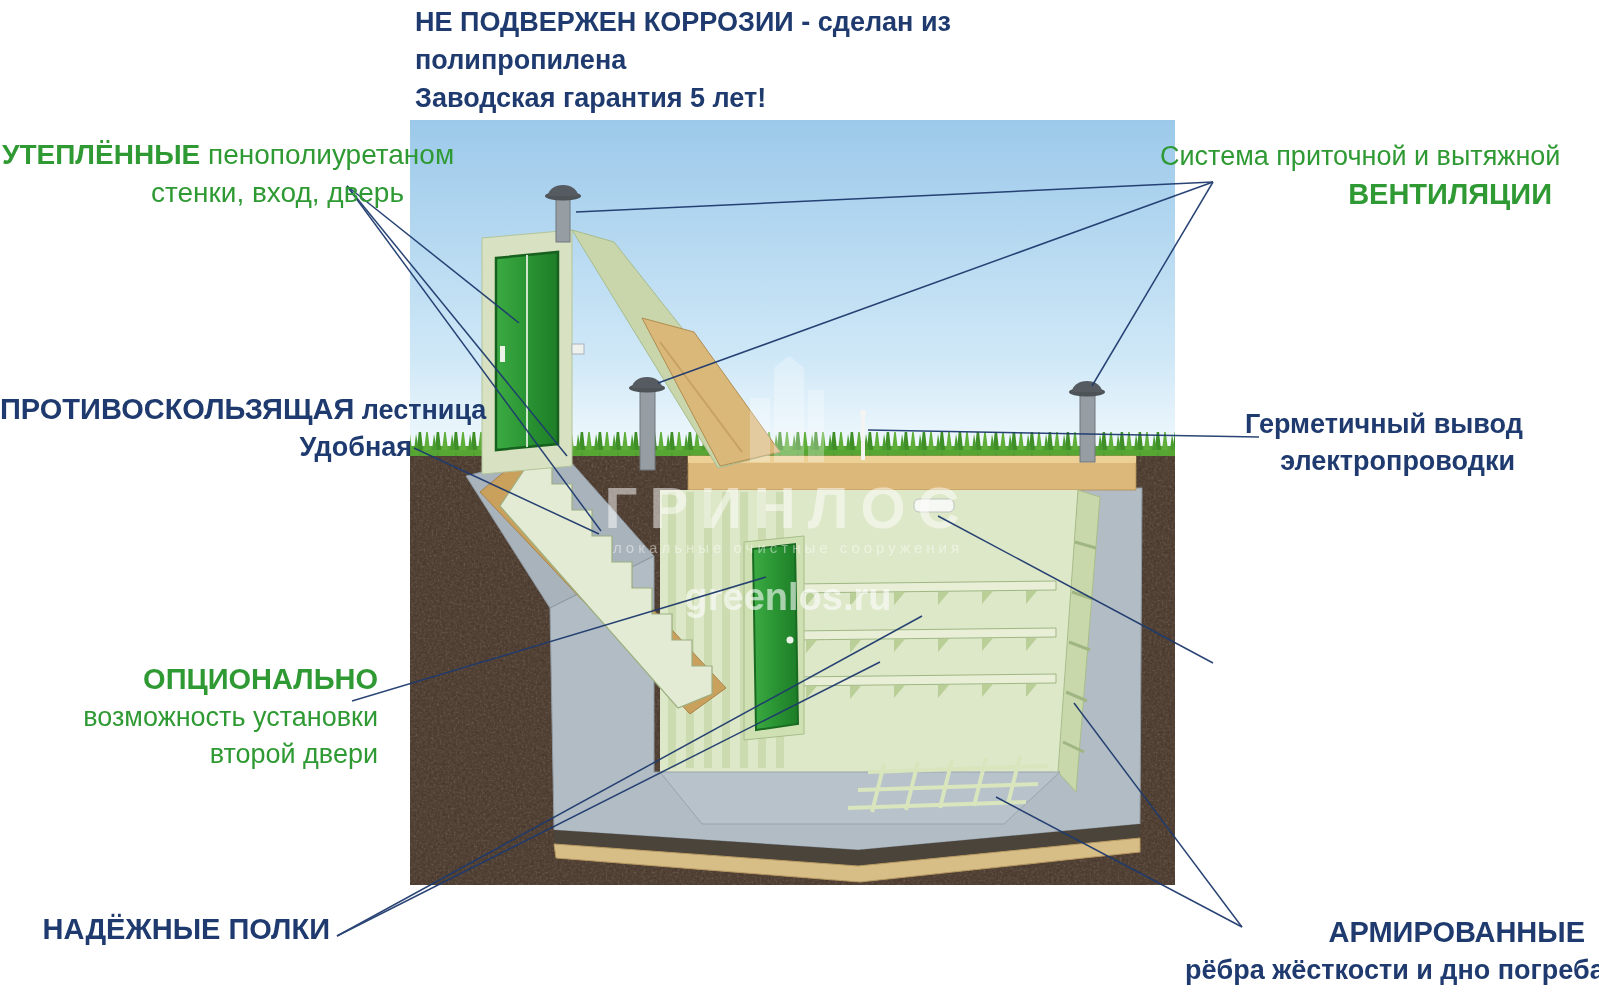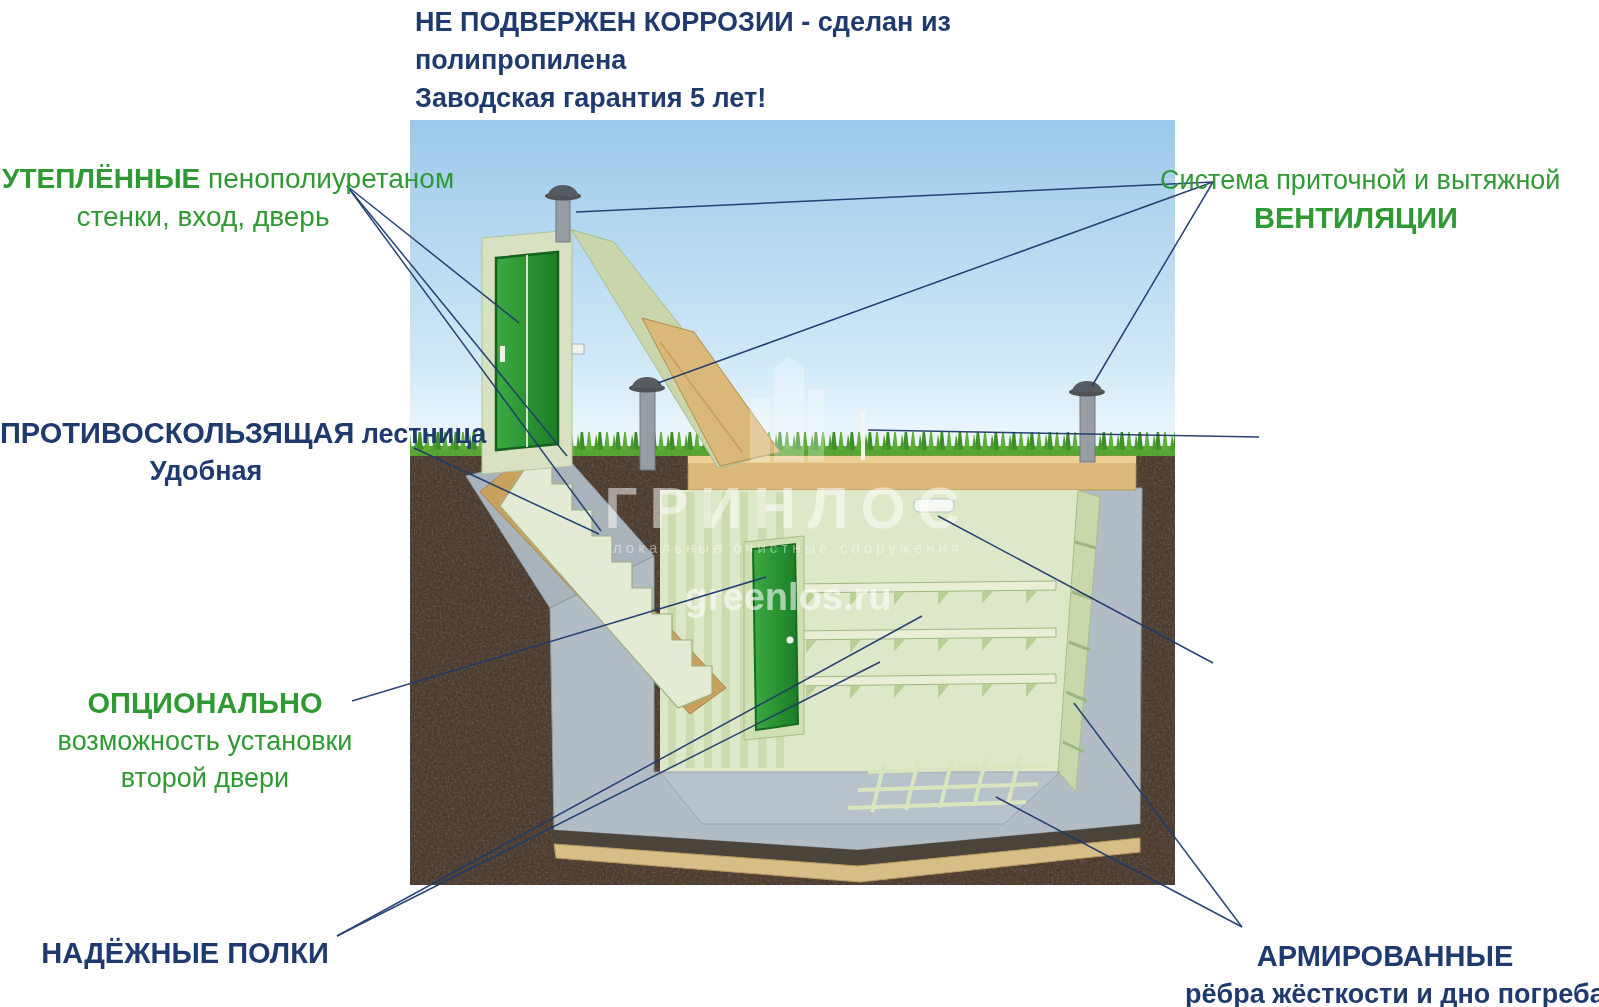--- a/index.html
+++ b/index.html
@@ -1,21 +1,21 @@
 <!DOCTYPE html>
 <html><head>
 <meta charset="utf-8">
 <style>
   html,body{margin:0;padding:0;background:#fff;}
   .page{position:relative;width:1599px;height:1007px;background:#fff;overflow:hidden;
         font-family:"Liberation Sans",sans-serif;}
   svg.scene{position:absolute;left:0;top:0;width:1599px;height:1007px;}
   .hdr{position:absolute;left:415px;top:4px;width:750px;text-align:left;
        color:#1e3a6e;font-weight:700;font-size:27px;line-height:1.4;}
-  .lbl{position:absolute;text-align:center;font-size:27px;line-height:1.36;margin-top:24px;}
+  .lbl{position:absolute;text-align:right;font-size:27px;line-height:1.36;}
   .lbl div{white-space:nowrap;}
   .green{color:#2f9a33;}
   .navy{color:#1e3a6e;font-weight:700;}
   .b{font-weight:700;}
   .caps29{font-size:29px;}
 </style>
 </head>
 <body>
 
 <div class="page">
@@ -217,35 +217,39 @@
   <div class="lbl green" style="left:2px;top:136px;width:402px;font-size:28px;">
     <div><span class="b">УТЕПЛЁННЫЕ</span><span> пенополиуретаном</span></div>
     <div>стенки, вход, дверь</div>
   </div>
 
   <div class="lbl navy" style="left:0;top:390px;width:412px;">
     <div><span class="caps29">ПРОТИВОСКОЛЬЗЯЩАЯ</span><span> лестница</span></div>
     <div>Удобная</div>
   </div>
 
-  <div class="lbl green" style="left:50px;top:660px;width:310px;">
+  <div class="lbl green" style="left:68px;top:660px;width:310px;">
     <div class="b caps29">ОПЦИОНАЛЬНО</div>
     <div>возможность установки</div>
     <div>второй двери</div>
   </div>
 
   <div class="lbl navy" style="left:40px;top:910px;width:290px;">
     <div class="caps29">НАДЁЖНЫЕ ПОЛКИ</div>
   </div>
 
   <div class="lbl green" style="left:1160px;top:138px;width:392px;">
     <div>Система приточной и вытяжной</div>
     <div class="b caps29">ВЕНТИЛЯЦИИ</div>
   </div>
 
+  <div class="lbl navy" style="left:1245px;top:406px;width:270px;">
+    <div>Герметичный вывод</div>
+    <div>электропроводки</div>
+  </div>
 
 
   <div class="lbl navy" style="left:1185px;top:913px;width:400px;">
     <div class="caps29">АРМИРОВАННЫЕ</div>
     <div>рёбра жёсткости и дно погреба</div>
   </div>
 
 </div>
 
 </body></html>

